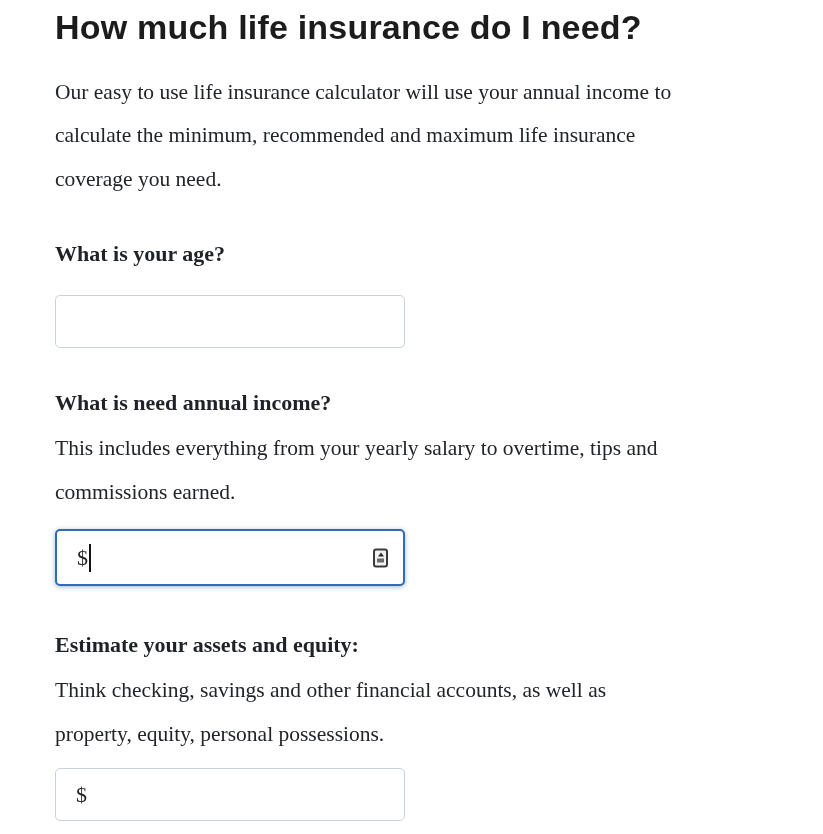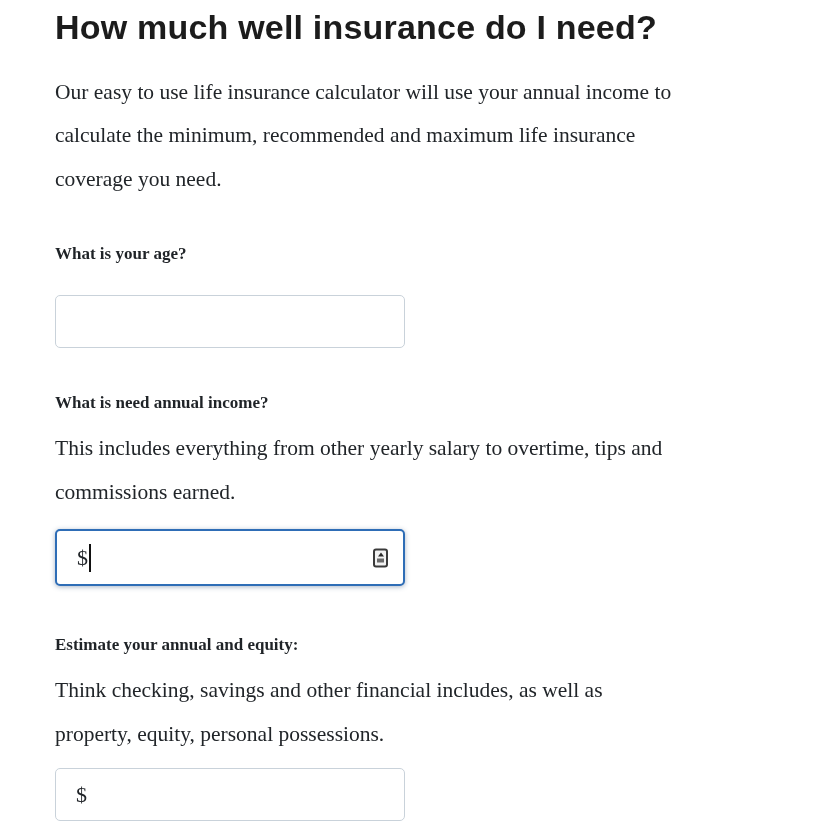--- a/index.html
+++ b/index.html
@@ -30,21 +30,21 @@
     line-height: 43.5px;
     white-space: pre-line;
     max-width: 715px;
     font-family: Liberation Serif, serif;
   }
   .field-group { margin-top: 38px; }
   .field-group.income { margin-top: 40px; }
   .field-group.assets { margin-top: 44px; }
   .q-label {
     font-weight: 700;
-    font-size: 17px;
+    font-size: 22px;
     line-height: 30px;
     color: #1f2327;
     margin: 0;
   }
   .q-desc {
     margin: 9px 0 0 0;
     font-size: 21.5px;
     line-height: 43.5px;
     white-space: pre-line;
     max-width: 715px;
@@ -112,45 +112,45 @@
     height: 4px;
     background: #6b6b6b;
     margin-top: 2px;
   }
 </style>
 </head>
 <body>
 
 <div class="container">
 
-  <h1 class="page-title">How much well insurance do I need?</h1>
+  <h1 class="page-title">How much life insurance do I need?</h1>
 
   <p class="intro">Our easy to use life insurance calculator will use your annual income to
 calculate the minimum, recommended and maximum life insurance
 coverage you need.</p>
 
   <div class="field-group age">
     <p class="q-label">What is your age?</p>
     <input class="text-input" type="text" value="" style="">
   </div>
 
   <div class="field-group income">
     <p class="q-label">What is need annual income?</p>
-    <p class="q-desc">This includes everything from other yearly salary to overtime, tips and
+    <p class="q-desc">This includes everything from your yearly salary to overtime, tips and
 commissions earned.</p>
     <div class="input-focused">
       <span>$</span>
       <span class="caret"></span>
       <span class="stepper">
         <span class="stepper-up"></span>
         <span class="stepper-down"></span>
       </span>
     </div>
   </div>
 
   <div class="field-group assets">
-    <p class="q-label">Estimate your annual and equity:</p>
-    <p class="q-desc">Think checking, savings and other financial includes, as well as
+    <p class="q-label">Estimate your assets and equity:</p>
+    <p class="q-desc">Think checking, savings and other financial accounts, as well as
 property, equity, personal possessions.</p>
     <input class="text-input" type="text" value="$" style="">
   </div>
 
 </div>
 
 </body></html>

